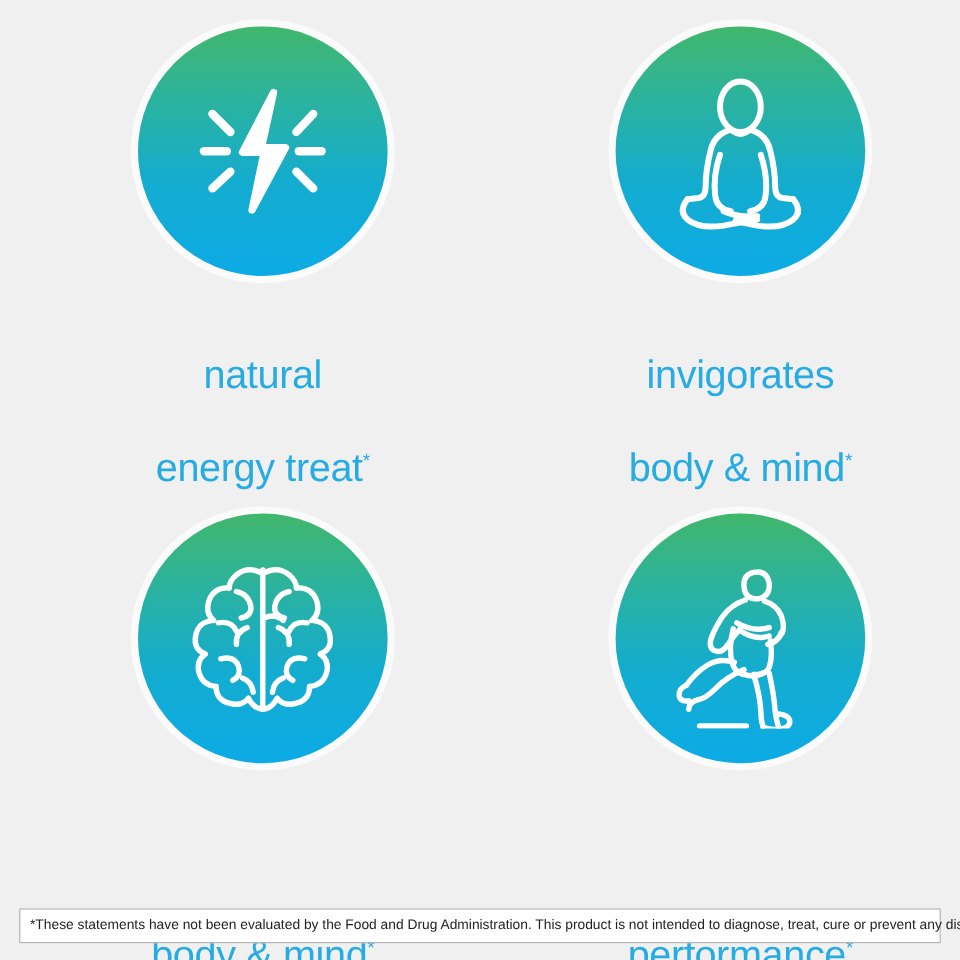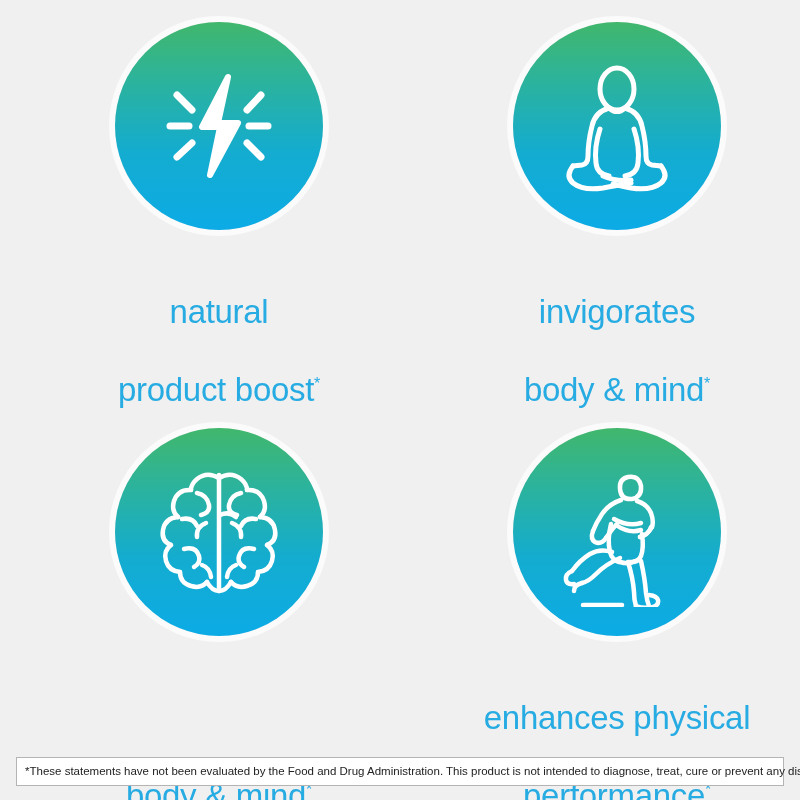--- a/index.html
+++ b/index.html
@@ -102,21 +102,21 @@
           <line x1="26" y1="75" x2="45" y2="75"></line>
           <line x1="33" y1="106" x2="48" y2="92"></line>
           <line x1="117" y1="44" x2="103" y2="59"></line>
           <line x1="124" y1="75" x2="105" y2="75"></line>
           <line x1="117" y1="106" x2="103" y2="92"></line>
         </svg>
       </span>
     </div>
     <div class="benefit-label">
       <span>natural</span><br>
-      <span>product boost</span><span class="star">*</span>
+      <span>energy treat</span><span class="star">*</span>
     </div>
   </div>
 
   <div class="benefit-cell">
     <div class="icon-circle">
       <span>
         <svg width="150" height="150" viewBox="0 0 150 150" fill="none" stroke="#ffffff" stroke-width="5" stroke-linecap="round" stroke-linejoin="round">
           <ellipse cx="75" cy="38" rx="17" ry="21"></ellipse>
           <path d="M67 57 q8 7 16 0"></path>
           <path d="M67 57 q-14 4 -17 18 q-4 16 -4 30 q0 8 -6 9 l-9 1"></path>
@@ -205,21 +205,21 @@
 
           <path d="M86 105 q5 16 6 30 q0 8 2 14"></path>
           <path d="M99 104 q4 18 5 32 q1 8 3 13"></path>
           <path d="M94 149 q8 3 17 1 q6 -2 5 -7 q-1 -4 -9 -5"></path>
 
           <line x1="41" y1="148" x2="80" y2="148"></line>
         </svg>
       </span>
     </div>
     <div class="benefit-label">
-      <span>enhances physical</span><br>
+      <br>
       <span>performance</span><span class="star">*</span>
     </div>
   </div>
 
 </div>
 
 <div class="disclaimer-box">
   <span>*These statements have not been evaluated by the Food and Drug Administration. This product is not intended to diagnose, treat, cure or prevent any disease.</span>
 </div>
 

